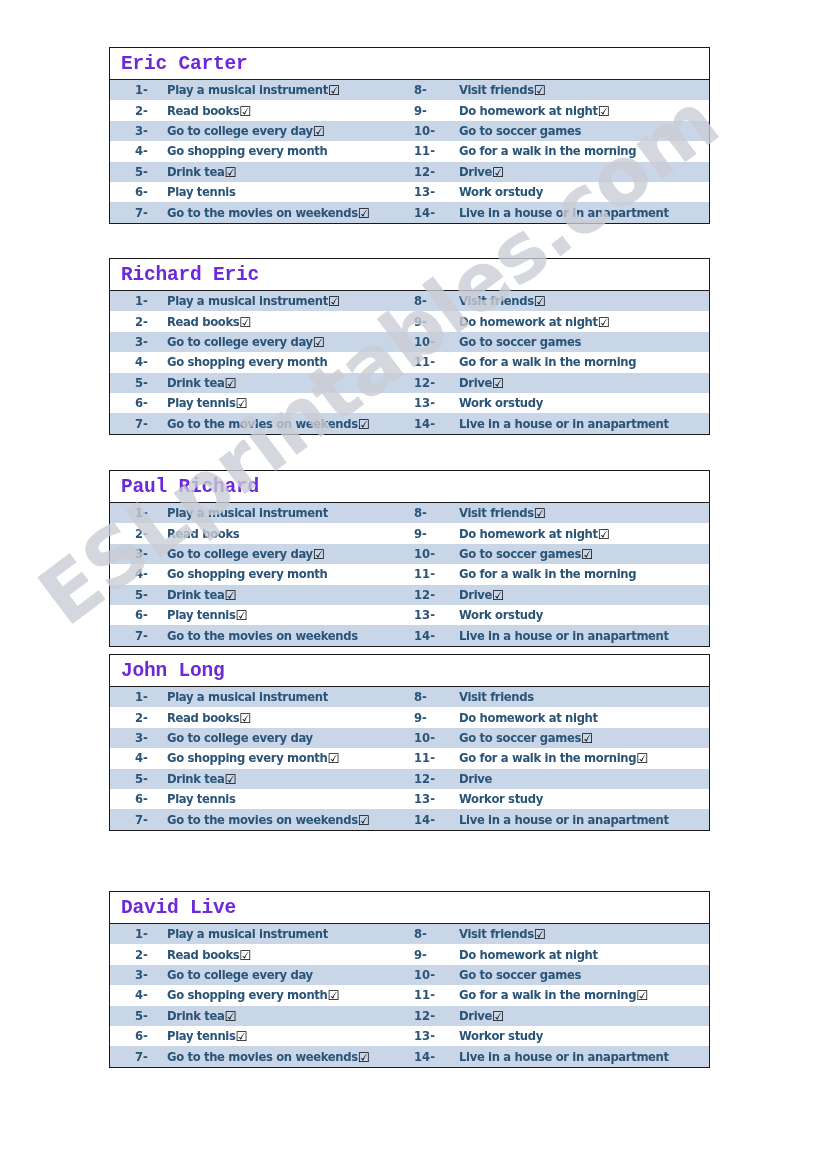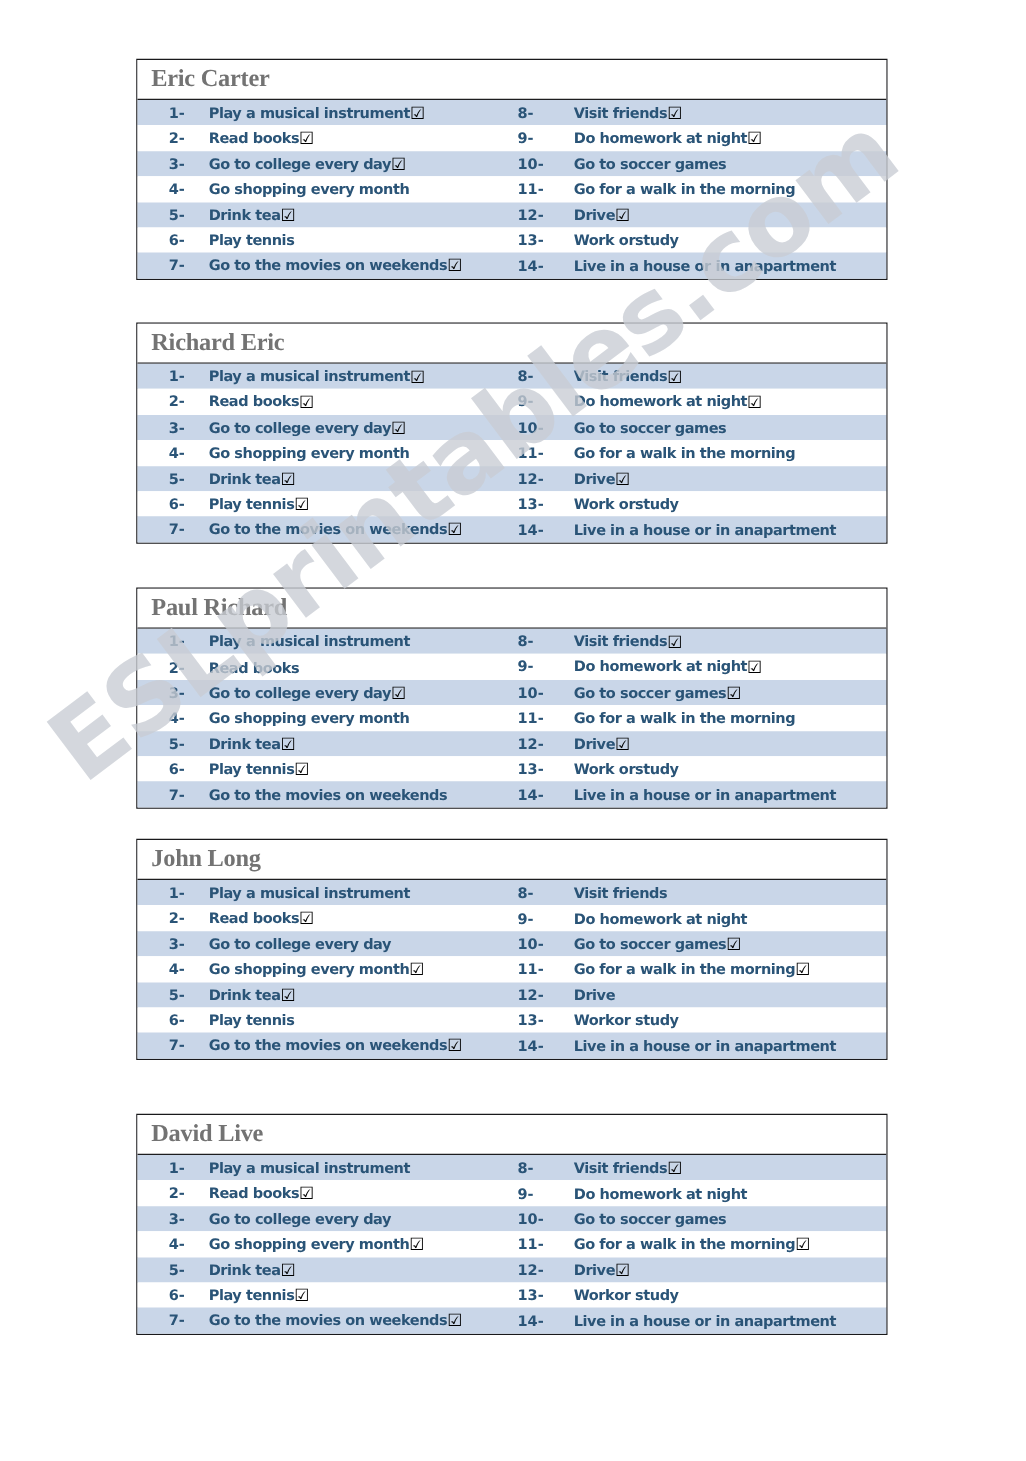--- a/index.html
+++ b/index.html
@@ -56,24 +56,24 @@
     width: 601px;
     border: 1.5px solid #19191b;
     background: #ffffff;
     box-sizing: border-box;
   }
 
   .name-header {
     height: 32px;
     line-height: 32px;
     padding-left: 11px;
-    font-family: Liberation Serif, serif;
+    font-family: Liberation Mono, monospace;
     font-size: 19.5px;
     font-weight: bold;
-    color: #737373;
+    color: #6d28d9;
     background: #ffffff;
     border-bottom: 1.3px solid #1d1d1f;
     box-sizing: border-box;
     white-space: nowrap;
     letter-spacing: -0.2px;
   }
 
   .rows {
     display: block;
   }
@@ -382,21 +382,21 @@
             <span class="num">14-</span>
             <span class="task">
               <span>Live in a house or in an </span>
               <span class="u">apartment</span>
               <span></span>
             </span>
           </div>
         </div>
       </div>
     </div>
-    <div class="person-table" style="top: 671px;">
+    <div class="person-table" style="top: 654px;">
       <div class="name-header">John Long</div>
       <div class="rows">
         <div class="task-row shaded">
           <div class="cell cell-left">
             <span class="num">1-</span>
             <span class="task">Play a musical instrument</span>
           </div>
           <div class="cell cell-right">
             <span class="num">8-</span>
             <span class="task">Visit friends</span>

